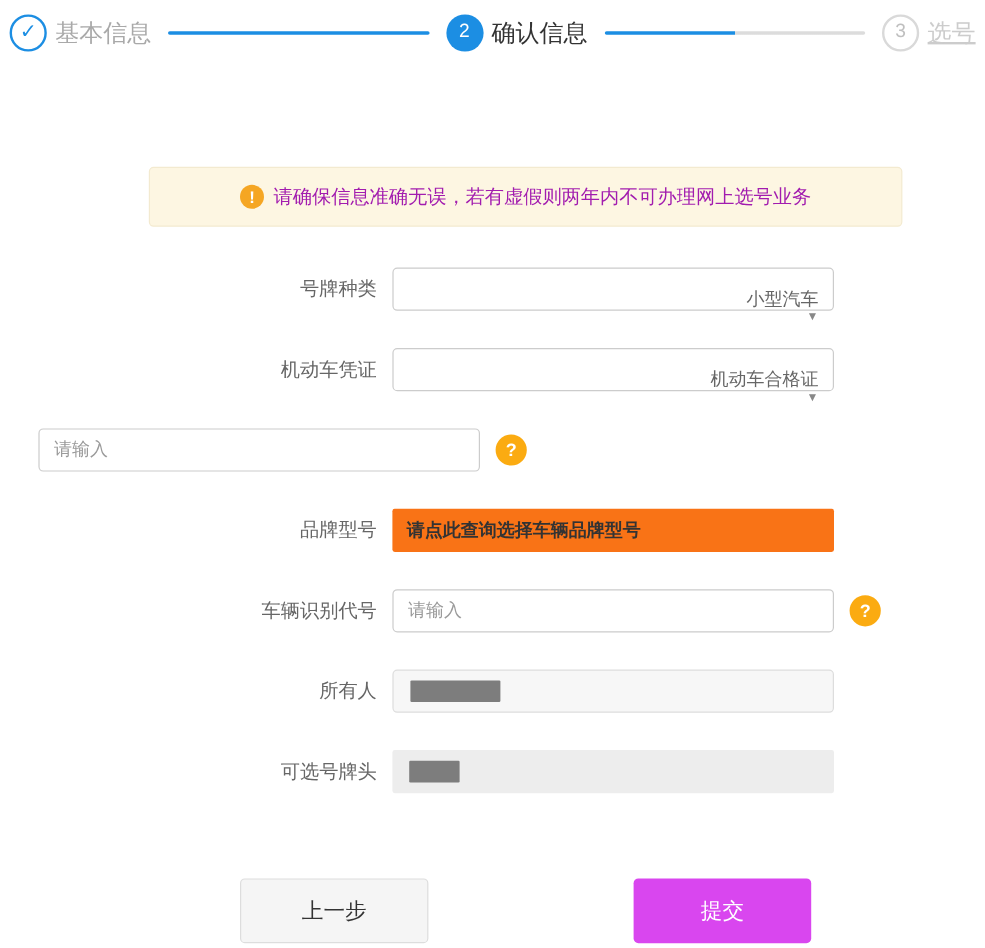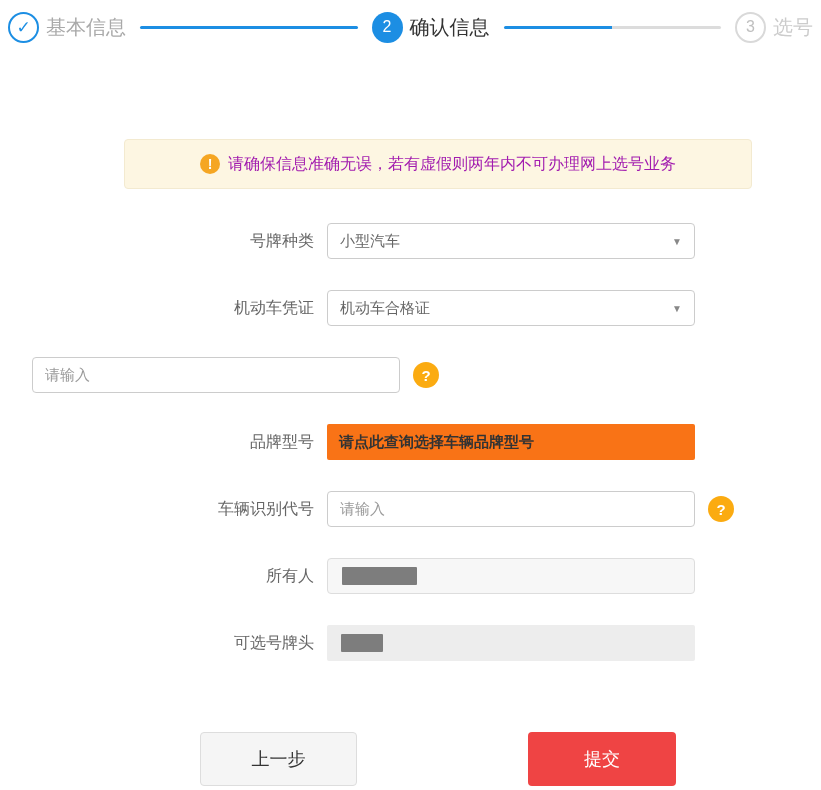--- a/index.html
+++ b/index.html
@@ -15,21 +15,21 @@
     width:31px; height:31px; border-radius:50%;
     display:flex; align-items:center; justify-content:center;
     font-size:16px; flex:none;
   }
   .circle.done    { border:2px solid #1c8ee3; color:#1c8ee3; font-weight:bold; font-size:17px; }
   .circle.current { background:#1c8ee3; color:#fff; }
   .circle.pending { border:2px solid #d9d9d9; color:#bfbfbf; }
   .step-label { margin-left:7px; font-size:20px; white-space:nowrap; }
   .lbl-done    { color:#a9a9a9; }
   .lbl-current { color:#333333; }
-  .lbl-pending { color:#cccccc; }
+  .lbl-pending { color:#cccccc;text-decoration:underline; }
   .connector { flex:1; height:3px; margin:0 14px; border-radius:2px; }
   .connector.full { background:#1c8ee3; }
   .connector.half { background:linear-gradient(to right,#1c8ee3 50%, #dcdcdc 50%); }
   
   .banner {
     margin:93px 0 0 124px; width:628px; height:50px;
     background:#fdf6e2; border:1px solid #f3ead0; border-radius:4px;
     display:flex; align-items:center; justify-content:center; gap:8px;
   }
   .banner-icon {
@@ -41,22 +41,22 @@
   
   .form { margin-top:34px;margin-left:32px; }
   .row { display:flex; align-items:center; height:36px; margin-bottom:31px; }
   .row-label {
     width:295px; text-align:right; padding-right:13px;
     font-size:16px; color:#666666; white-space:nowrap;
   }
   .field { width:368px; height:36px; flex:none; }
   .select-box {
     border:1px solid #cccccc; border-radius:4px; background:#fff;
-    display:flex; align-items:center; justify-content:space-between;
-    padding:16px 12px; color:#666666; font-size:15px; cursor:pointer; height:36px;
+    display:flex; align-items:flex-end; justify-content:space-between;
+    padding:16px 12px; color:#666666; font-size:15px; cursor:pointer; height:36px;flex-direction:column;
   }
   .caret { color:#888888; font-size:10px; }
   .text-input {
     width:368px; height:36px; border:1px solid #cccccc; border-radius:4px;
     padding:0 12px; font-size:15px; color:#333333; outline:none;
     font-family:Liberation Serif, serif;
   }
   .text-input::placeholder { color:#9a9a9a; }
   .brand-field {
     background:#f97316; border-radius:2px; height:36px;
@@ -80,21 +80,21 @@
     display:flex; align-items:center; justify-content:center;
     margin-left:13px; cursor:pointer; flex:none;
   }
   
   .actions { display:flex; margin:71px 0 0 200px;align-items:center; }
   .btn {
     height:54px; font-size:18px; border-radius:4px; cursor:pointer;
     font-family:"Liberation Sans","DejaVu Sans",sans-serif;
   }
   .btn-prev { width:157px; background:#f5f5f5; border:1px solid #dddddd; color:#333333; }
-  .btn-submit { width:148px; background:#ef4444; border:none; color:#ffffff; margin-left:171px; }
+  .btn-submit { width:148px; background:#d946ef; border:none; color:#ffffff; margin-left:171px; }
 </style>
 </head>
 <body>
 
 <div class="stepper">
   <div class="step">
     <div class="circle done">✓</div>
     <div class="step-label lbl-done">基本信息</div>
   </div>
   <div class="connector full"></div>

